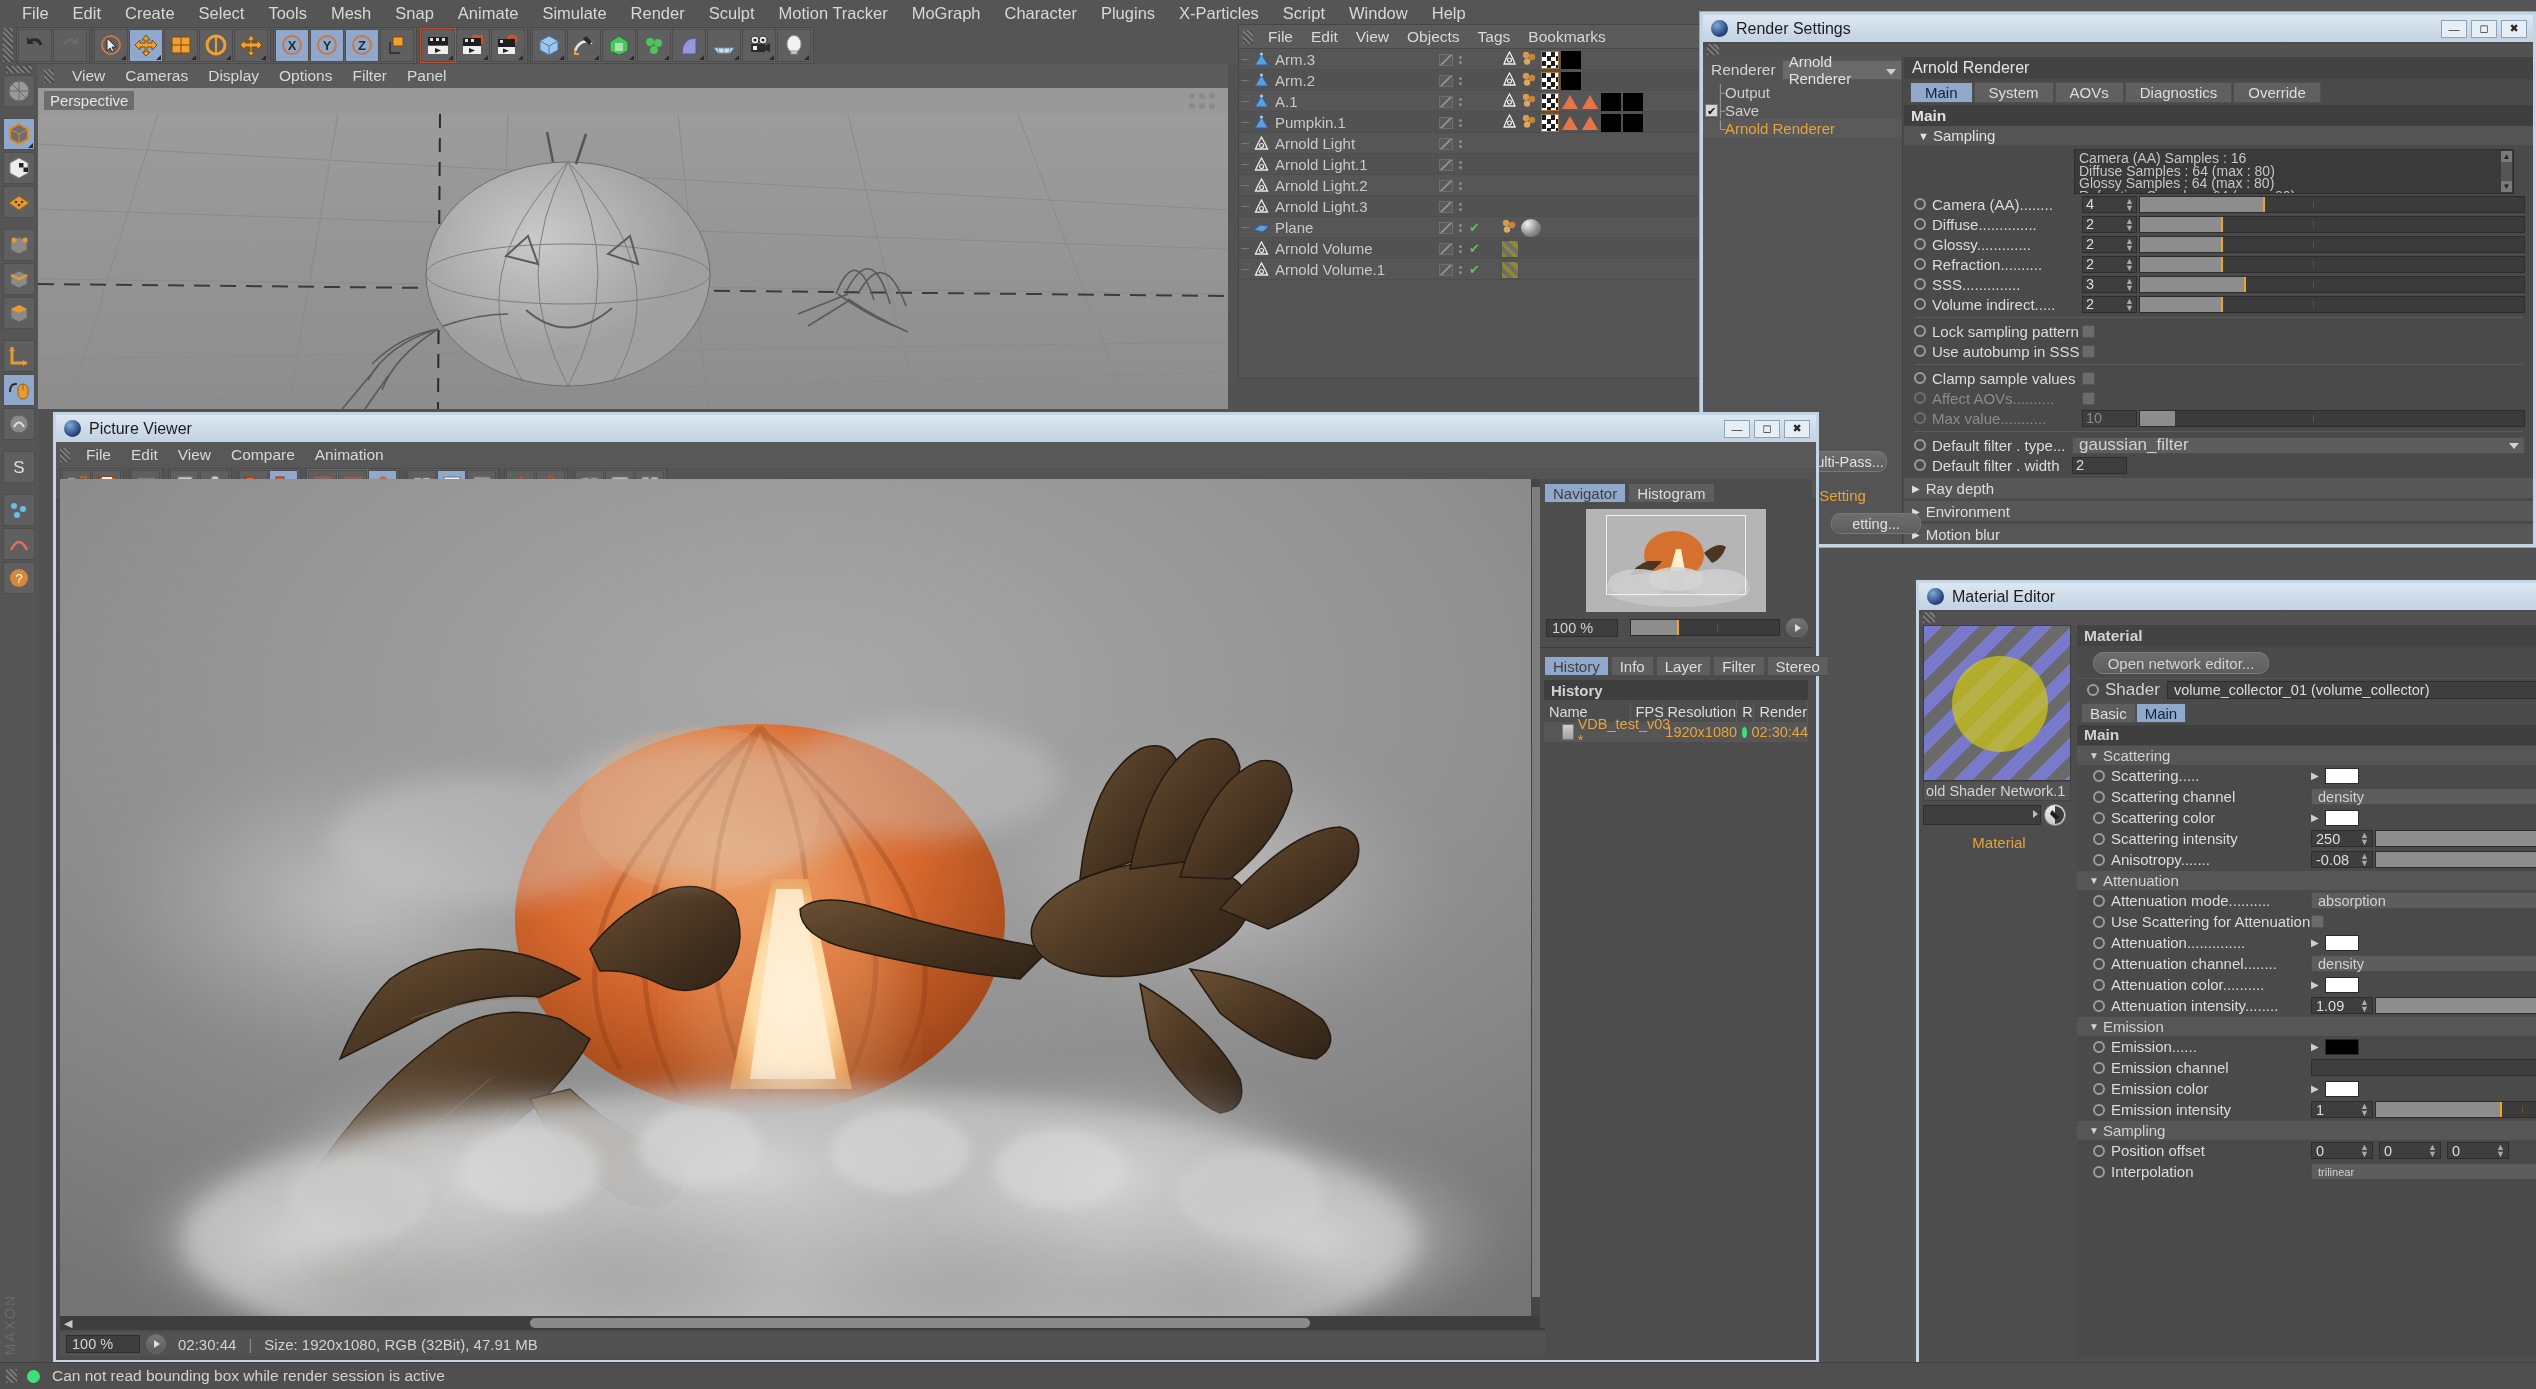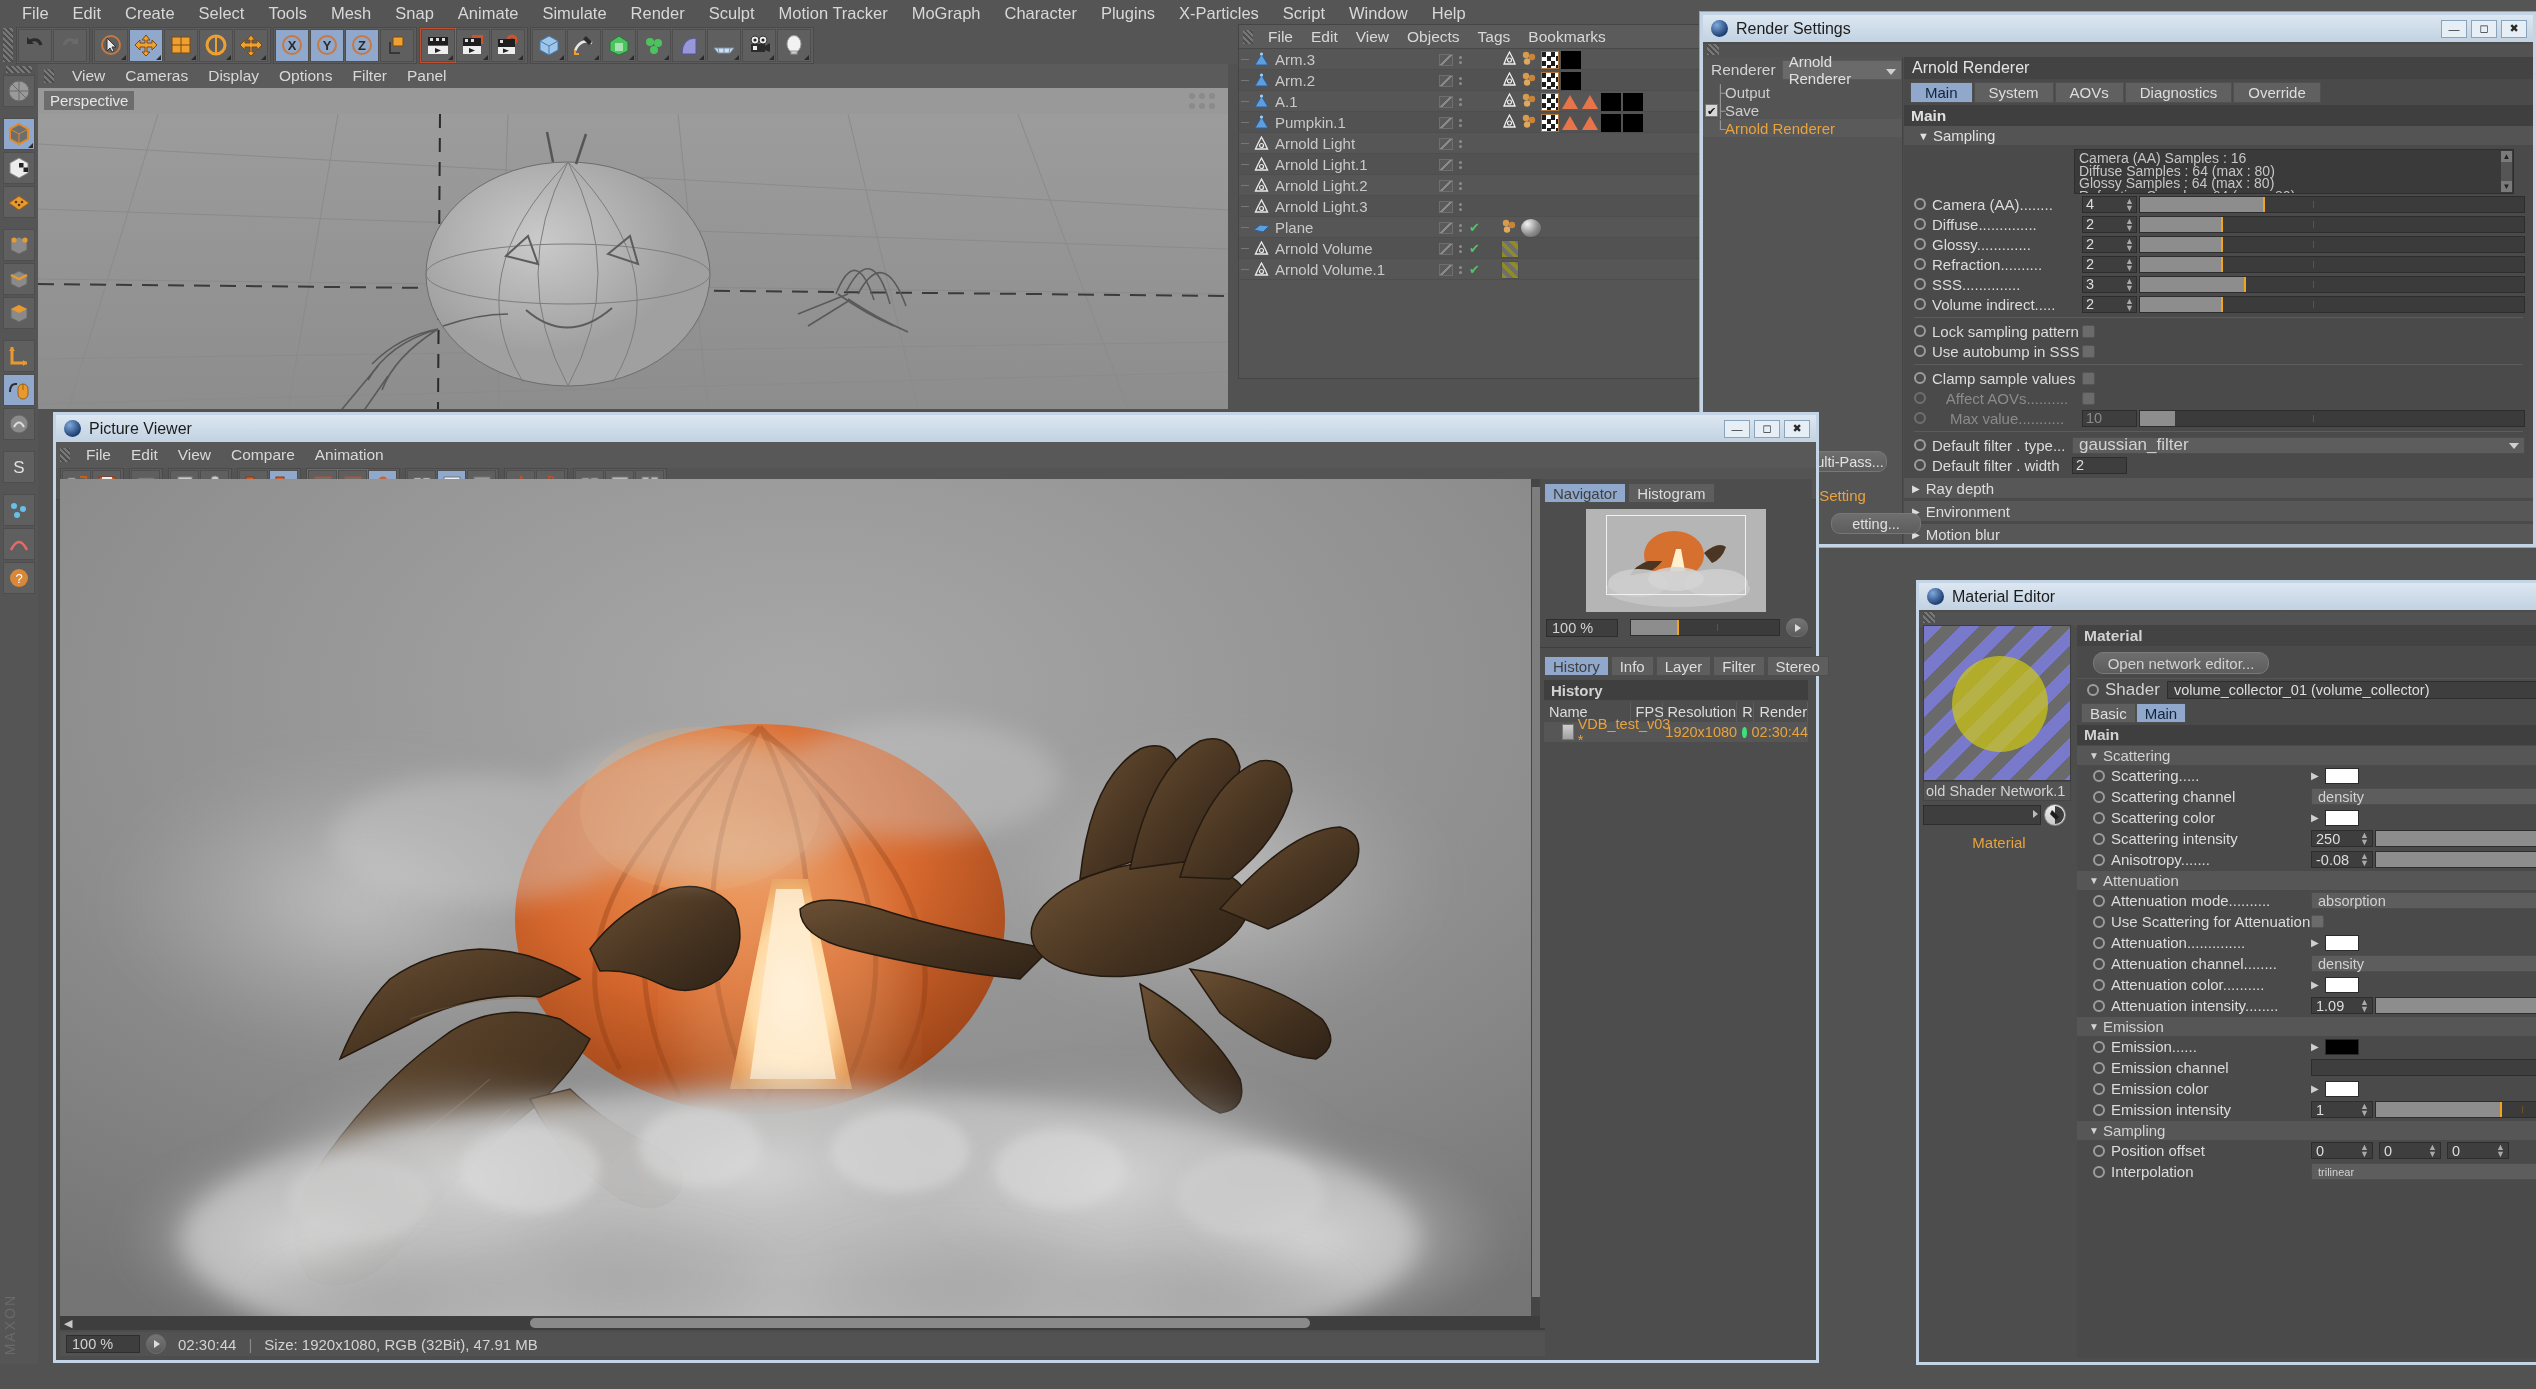--- a/index.html
+++ b/index.html
@@ -140,21 +140,21 @@
   .rs-sub .arrow { margin-right:4px; font-size:11px; }
   .rs-info { margin:4px 0 0 170px; width:440px; height:45px; background:#3a3a3a;
     border:1px solid #2e2e2e; font-size:14px; line-height:12.6px; color:#c6c6c6;
     padding:2px 4px; overflow:hidden; position:relative; }
   .rs-info div { white-space:nowrap; }
   .rs-info .sbar { position:absolute; right:1px; top:1px; width:11px; bottom:1px; background:#555; }
   .rs-info .sbar .up,.rs-info .sbar .dn{ height:11px;background:#7a7a7a;font-size:8px;text-align:center;color:#222;line-height:11px;}
   .rs-param { height:20px; display:flex; align-items:center; font-size:15px; padding-left:10px; }
   .rs-radio { width:12px;height:12px;border:2px solid #9d9d9d;border-radius:50%;margin-right:6px;flex:none; }
   .rs-lbl { width:150px; color:#dcdcdc; white-space:nowrap; overflow:hidden; }
-  .rs-lbl.dim { color:#8b8b8b;text-align:center; }
+  .rs-lbl.dim { color:#8b8b8b; }
   .rs-num { width:55px;height:17px;background:#3e3e3e;border:1px solid #2d2d2d;
     color:#ddd;font-size:14.5px;padding-left:3px;display:flex;align-items:center;position:relative; }
   .rs-num .sp { position:absolute;right:2px;top:1px;font-size:9px;color:#aaa;line-height:7px; }
   .rs-slider { flex:1; height:17px; background:#3b3b3b; border:1px solid #2d2d2d;
     margin-left:2px; margin-right:8px; position:relative; }
   .rs-slider .fill { position:absolute;left:0;top:0;bottom:0;background:#8d8d8d; }
   .rs-slider .knob { position:absolute;top:0;bottom:0;width:2px;background:#f0a51c; }
   .rs-slider .tick { position:absolute;top:4px;bottom:4px;width:1px;background:#6a5520; }
   .rs-cbx { width:13px;height:13px;background:#6b6b6b;border:1px solid #555;border-radius:2px; }
   .rs-combo { flex:1; height:17px; background:#5d5d5d;border:1px solid #4d4d4d;
@@ -1703,13 +1703,18 @@
             <div class="me-lbl"><span>Interpolation</span></div>
             <div class="me-combo">trilinear</div>
           </div>
         </div>
       <div class="sv-scroll">
           <div class="th"></div>
         </div>
     </div>
   </div>
 
+  <div id="statusbar">
+    <div class="grip"></div>
+    <div class="dot"></div>
+    <span>Can not read bounding box while render session is active</span>
+  </div>
 </div>
 
 </body></html>

